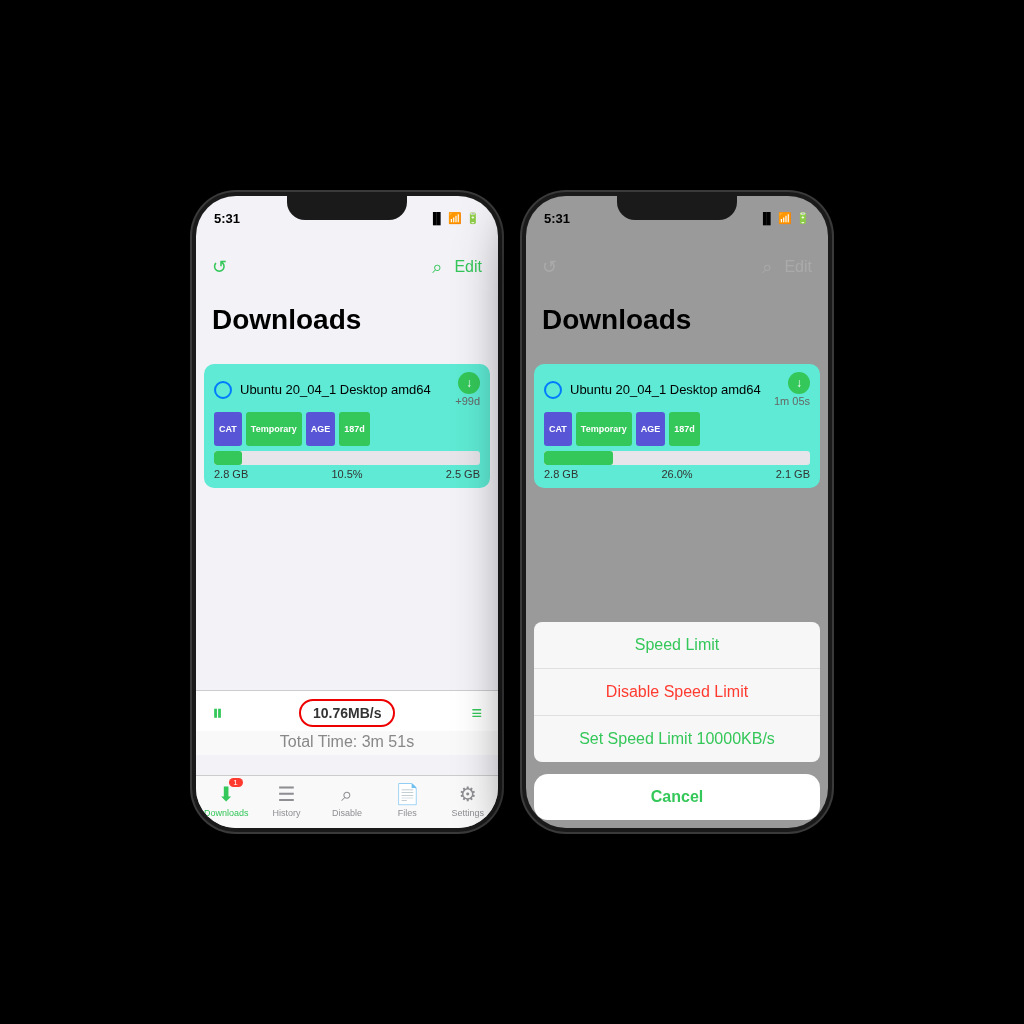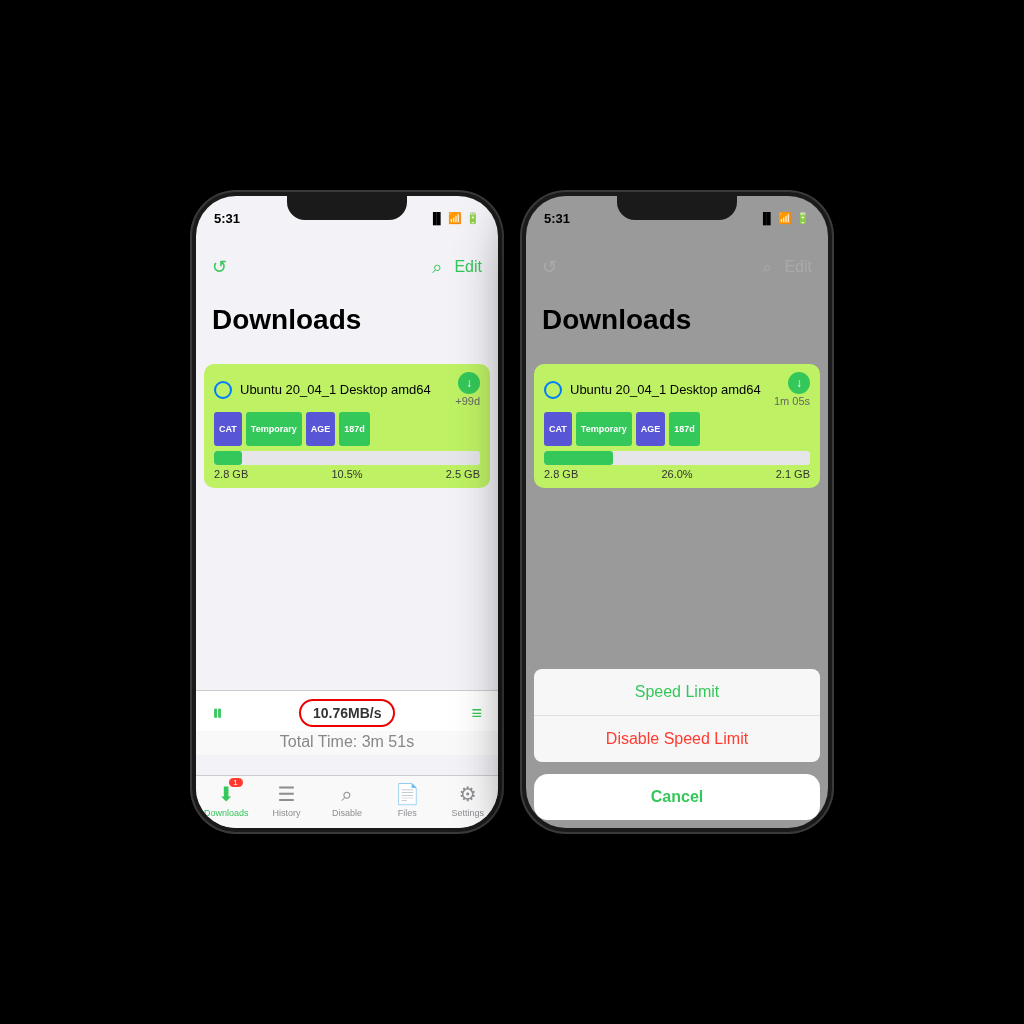--- a/index.html
+++ b/index.html
@@ -97,21 +97,21 @@
     .page-title {
       font-size: 28px;
       font-weight: 700;
       color: #000;
       padding: 2px 16px 8px;
       flex-shrink: 0;
     }
 
     
     .download-item {
-      background: #bef264;
+      background: #5eead4;
       margin: 0 8px;
       border-radius: 10px;
       padding: 8px 10px;
       flex-shrink: 0;
     }
     .download-row1 {
       display: flex;
       align-items: center;
       justify-content: space-between;
     }
@@ -466,20 +466,23 @@
       <div class="main-content"></div>
 
       <div class="action-sheet-overlay">
         <div class="action-sheet">
           <div class="action-sheet-item green">
             <span>Speed Limit</span>
           </div>
           <div class="action-sheet-item red">
             <span>Disable Speed Limit</span>
           </div>
+          <div class="action-sheet-item green">
+            <span>Set Speed Limit 10000KB/s</span>
+          </div>
         </div>
         <div class="action-cancel">Cancel</div>
       </div>
 
     </div>
   </div>
 
 </div>
 
 </body></html>

